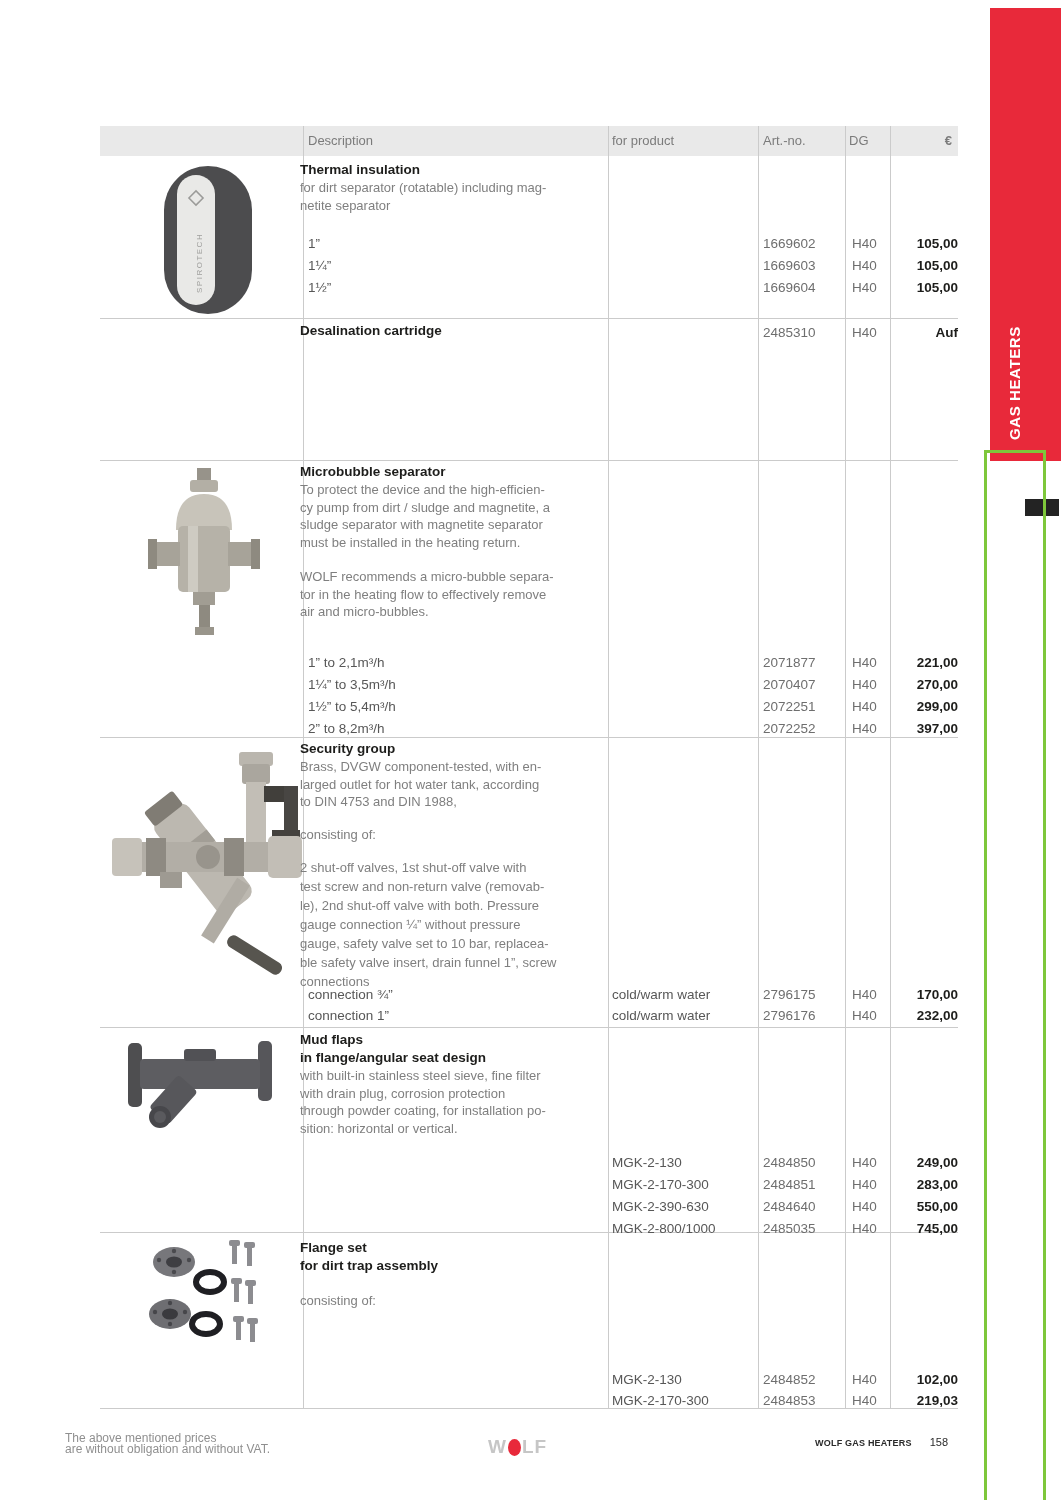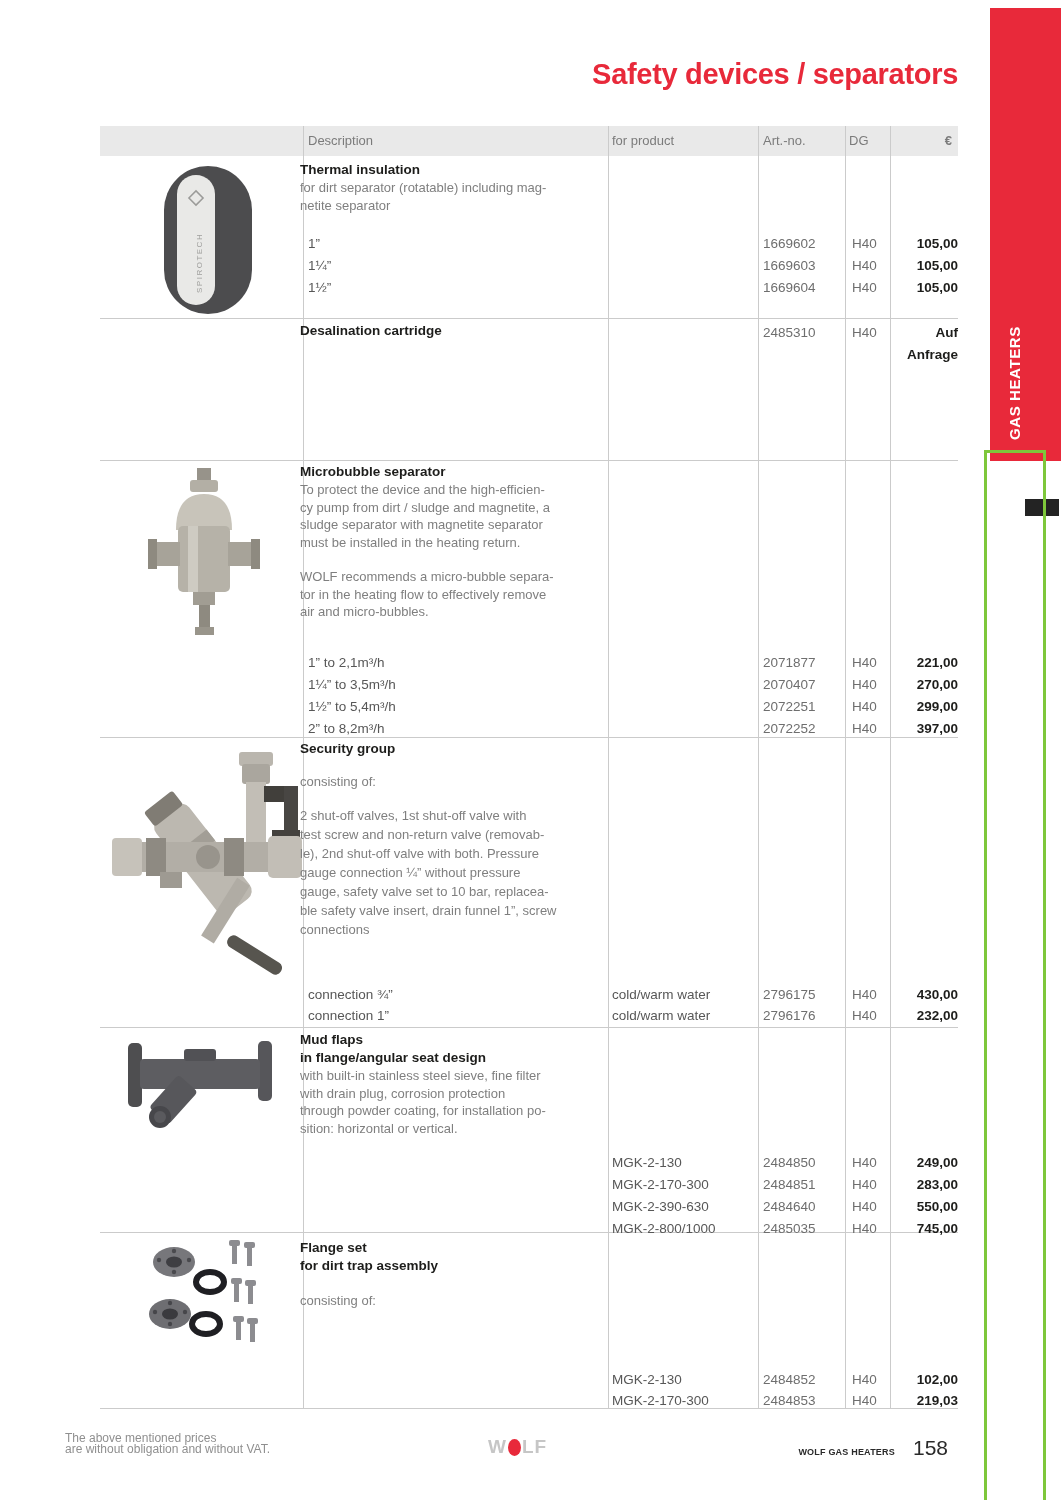--- a/index.html
+++ b/index.html
@@ -35,33 +35,32 @@
   .trow .cd{position:absolute;left:852px;color:var(--arttxt);}
   .trow .cpr{position:absolute;right:103px;color:var(--ink);font-weight:bold;}
   .img{position:absolute;}
   
   .footer-left{position:absolute;left:65px;top:1433px;font-size:12px;color:#8f8f8f;line-height:11px;white-space:pre-line;}
   .logo{position:absolute;left:488px;top:1436px;display:flex;align-items:center;font-weight:800;
         font-size:19px;color:#c6c6c6;letter-spacing:1px;}
   .logo .o{width:13px;height:17px;border-radius:50%;background:var(--red);margin:0 1px;}
   .footer-right{position:absolute;right:113px;top:1436px;display:flex;align-items:baseline;gap:18px;}
   .fr-label{font-size:9px;font-weight:bold;color:#2a2a2a;letter-spacing:.2px;text-align:right;}
-  .fr-page{font-size:21px;color:#2a2a2a;}
+  .fr-page{font-size:11px;color:#2a2a2a;}
 </style>
 </head>
 <body>
 
 <div class="page">
 
   <div class="redbar"></div>
   <div class="side-label">GAS HEATERS</div>
   <div class="black-tab"></div>
   <div class="green-box"></div>
 
-  <div class="title">Safety devices / separators</div>
 
   <div class="header-band">
     <span class="hc-desc">Description</span>
     <span class="hc-prod">for product</span>
     <span class="hc-art">Art.-no.</span>
     <span class="hc-dg">DG</span>
     <span class="hc-euro">€</span>
   </div>
 
   <div class="vline" style="left:303px"></div>
@@ -106,23 +105,20 @@
     <span class="cpr">105,00</span>
   </div>
 
   <div class="desc" style="top:322px">
     <div class="t">Desalination cartridge</div>
   </div>
   <div class="trow" style="top:322px">
     <span class="ca">2485310</span>
     <span class="cd">H40</span>
     <span class="cpr">Auf</span>
-  </div>
-  <div class="trow" style="top:344px">
-    <span class="cpr">Anfrage</span>
   </div>
 
   <svg class="img" style="left:148px;top:468px" width="112" height="172" viewBox="0 0 112 172">
     <rect x="49" y="0" width="14" height="14" fill="#97938a"></rect>
     <rect x="42" y="12" width="28" height="12" rx="3" fill="#b3afa5"></rect>
     <path d="M28 62 Q28 26 56 26 Q84 26 84 62 Z" fill="#c8c4ba"></path>
     <rect x="30" y="58" width="52" height="66" rx="5" fill="#b6b2a8"></rect>
     <rect x="40" y="58" width="10" height="66" fill="#d8d5cd" opacity="0.7"></rect>
     <rect x="2" y="74" width="30" height="24" fill="#a7a399"></rect>
     <rect x="0" y="71" width="9" height="30" fill="#8e8a80"></rect>
@@ -188,35 +184,38 @@
     <rect x="48" y="130" width="22" height="16" fill="#9e9a92"></rect>
     <g transform="rotate(32 112 170)">
         <rect x="105" y="134" width="15" height="68" fill="#b0aca4"></rect>
       </g>
     <g transform="rotate(32 142 212)">
         <rect x="112" y="206" width="62" height="13" rx="6" fill="#57554f"></rect>
       </g>
   </svg>
   <div class="desc" style="top:740px">
     <div class="t">Security group</div>
+    <div class="b">Brass, DVGW component-tested, with en-
+larged outlet for hot water tank, according
+to DIN 4753 and DIN 1988,</div>
     <div class="b mt15">consisting of:</div>
     <div class="b mt15" style="line-height:19px">2 shut-off valves, 1st shut-off valve with
 test screw and non-return valve (removab-
 le), 2nd shut-off valve with both. Pressure
 gauge connection ¼” without pressure
 gauge, safety valve set to 10 bar, replacea-
 ble safety valve insert, drain funnel 1”, screw
 connections</div>
   </div>
   <div class="trow" style="top:984px">
     <span class="cl">connection ¾”</span>
     <span class="cp">cold/warm water</span>
     <span class="ca">2796175</span>
     <span class="cd">H40</span>
-    <span class="cpr">430,00</span>
+    <span class="cpr">170,00</span>
   </div>
   <div class="trow" style="top:1005px">
     <span class="cl">connection 1”</span>
     <span class="cp">cold/warm water</span>
     <span class="ca">2796176</span>
     <span class="cd">H40</span>
     <span class="cpr">232,00</span>
   </div>
 
   <svg class="img" style="left:126px;top:1033px" width="148" height="96" viewBox="0 0 148 96">

